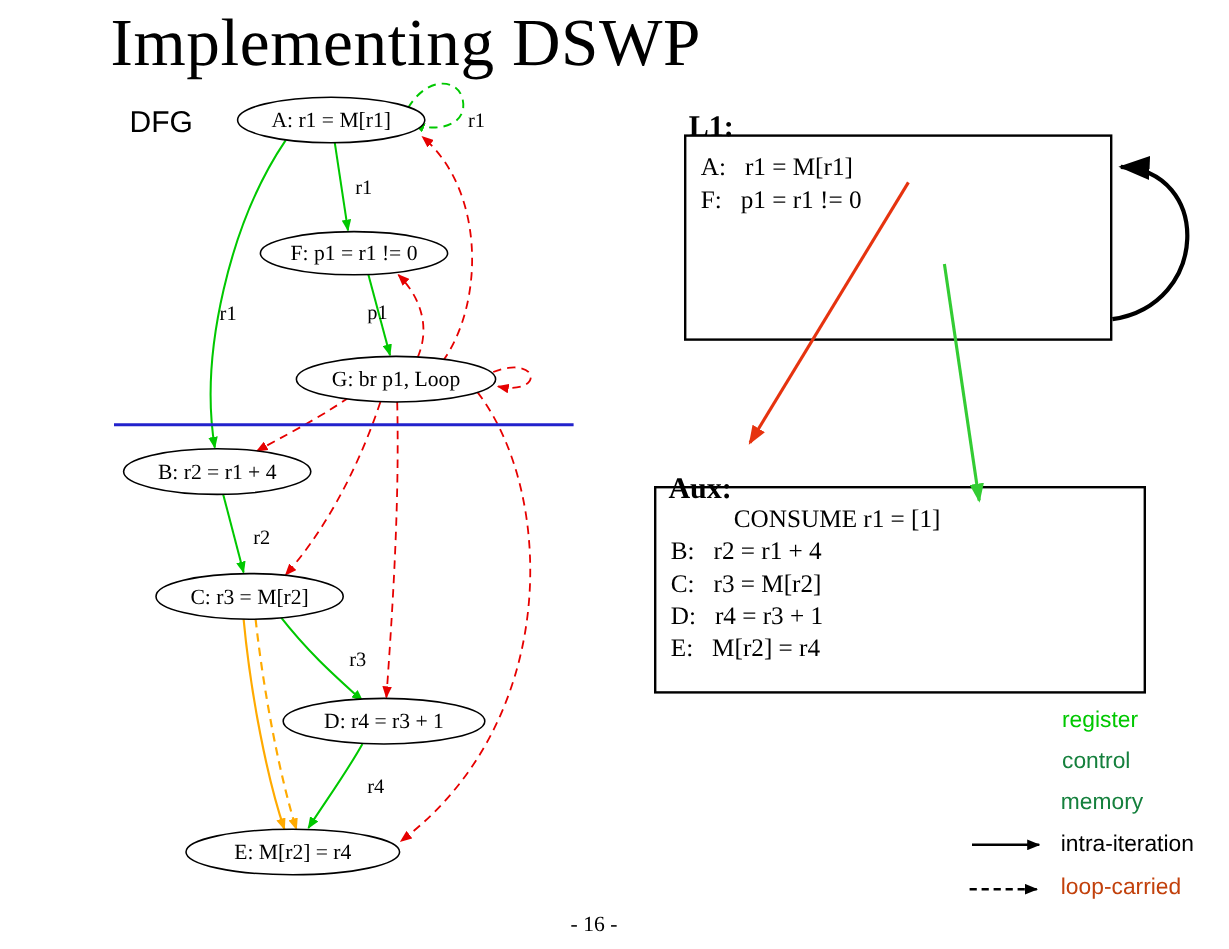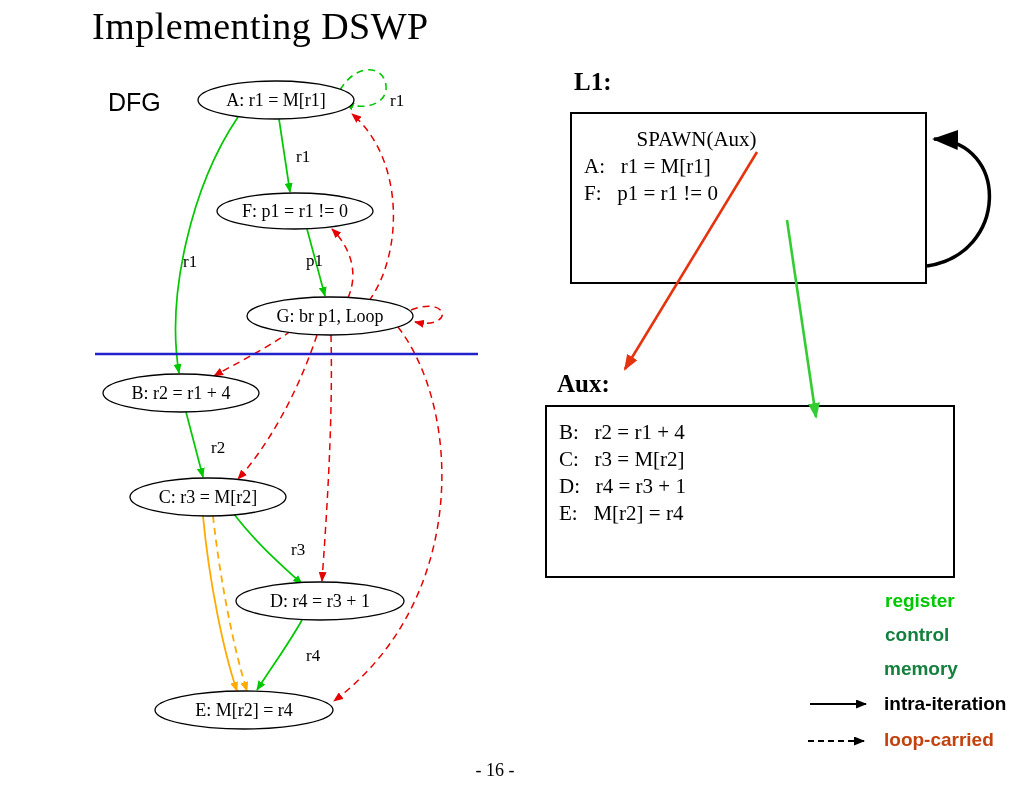--- a/index.html
+++ b/index.html
@@ -1,29 +1,29 @@
 <!DOCTYPE html>
 <html><head>
 <meta charset="utf-8">
 <style>
   * { margin:0; padding:0; box-sizing:border-box; }
   html,body { background:#ffffff; }
   body { width:1024px; height:791px; font-family:"Liberation Serif", serif; color:#000; }
   .slide { position:relative; width:1024px; height:791px; background:#fff; overflow:hidden; }
   .abs { position:absolute; }
-  .title { left:92px; top:4px; font-size:38px; font-weight:normal; letter-spacing:0.5px; }
+  .title { left:92px; top:4px; font-size:56px; font-weight:normal; letter-spacing:0.5px; }
   .dfg-label { left:108px; top:88px; font-family:Liberation Sans, sans-serif; font-size:25px; }
-  .block-label { font-weight:bold; font-size:25px; }
+  .block-label { font-weight:bold; font-size:25px;margin-top:24px; }
   .l1-label { left:574px; top:68px; }
   .aux-label { left:557px; top:370px; }
   .code-box { border:2px solid #000; background:transparent; padding:12px 0 0 12px; }
   .l1-box { left:570px; top:112px; width:357px; height:172px; }
   .aux-box { left:545px; top:405px; width:410px; height:173px; }
   .code-line { white-space:pre; font-size:21px; line-height:27px; }
-  .legend-label { font-family:"Liberation Sans", sans-serif; font-weight:bold; font-size:19px; }
+  .legend-label { font-family:"Liberation Sans", sans-serif; font-weight:normal; font-size:19px; }
   .green  { color:#00c800; }
   .red    { color:#15803d; }
   .orange { color:#15803d; }
   .legend-register { left:885px; top:590px; }
   .legend-control  { left:885px; top:624px; }
   .legend-memory   { left:884px; top:658px; }
   .legend-intra    { left:884px; top:693px; color:#000; }
   .legend-loop     { left:884px; top:729px; color:#c2410c; }
   .page-num { left:455px; top:760px; width:80px; text-align:center; font-size:18px; }
   svg.canvas { position:absolute; left:0; top:0; z-index:3; }
@@ -134,27 +134,27 @@
     <path d="M 810 704 L 866 704" stroke="#000" stroke-width="2" fill="none" marker-end="url(#m-black)"></path>
     <path d="M 808 741 L 864 741" stroke="#000" stroke-width="2" stroke-dasharray="6 4" fill="none" marker-end="url(#m-black)"></path>
   </svg>
 
   <h1 class="abs title overlay">Implementing DSWP</h1>
 
   <div class="abs dfg-label overlay">DFG</div>
 
   <div class="abs block-label l1-label overlay">L1:</div>
   <div class="abs code-box l1-box overlay">
-    <div class="code-line">          SPAWN(Aux)</div>
     <div class="code-line">A:   r1 = M[r1]</div>
     <div class="code-line">F:   p1 = r1 != 0</div>
   </div>
 
   <div class="abs block-label aux-label overlay">Aux:</div>
   <div class="abs code-box aux-box overlay">
+    <div class="code-line">          CONSUME r1 = [1]</div>
     <div class="code-line">B:   r2 = r1 + 4</div>
     <div class="code-line">C:   r3 = M[r2]</div>
     <div class="code-line">D:   r4 = r3 + 1</div>
     <div class="code-line">E:   M[r2] = r4</div>
   </div>
 
   <div class="abs legend-label green legend-register overlay">register</div>
   <div class="abs legend-label red legend-control overlay">control</div>
   <div class="abs legend-label orange legend-memory overlay">memory</div>
   <div class="abs legend-label legend-intra overlay">intra-iteration</div>

